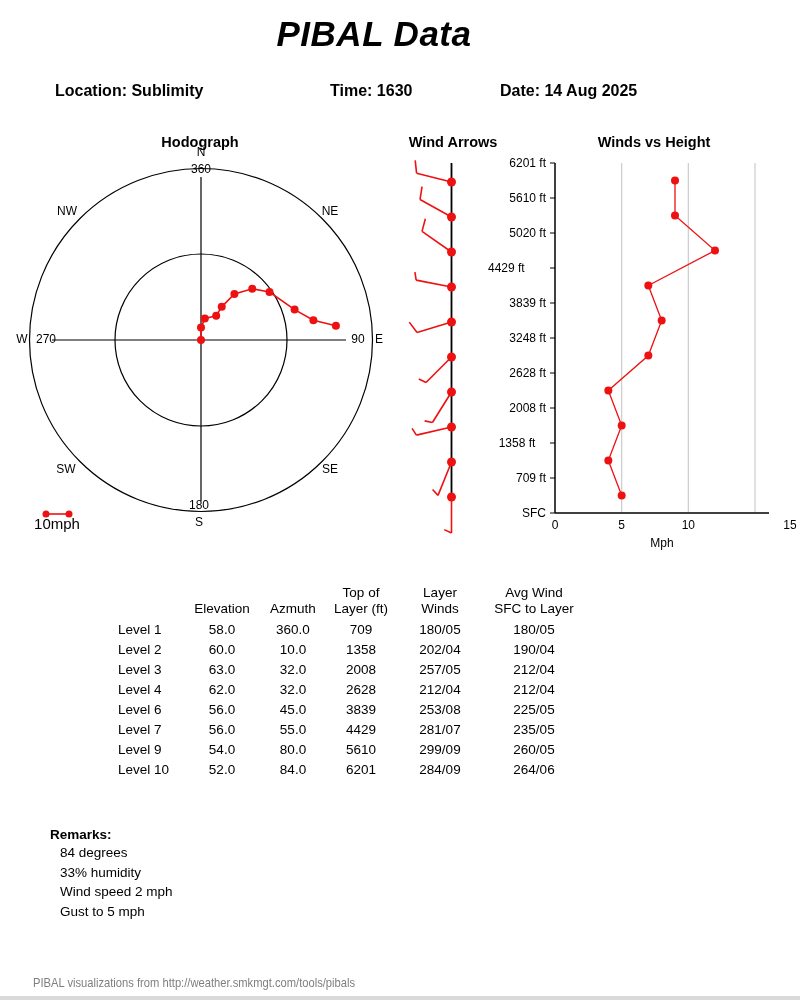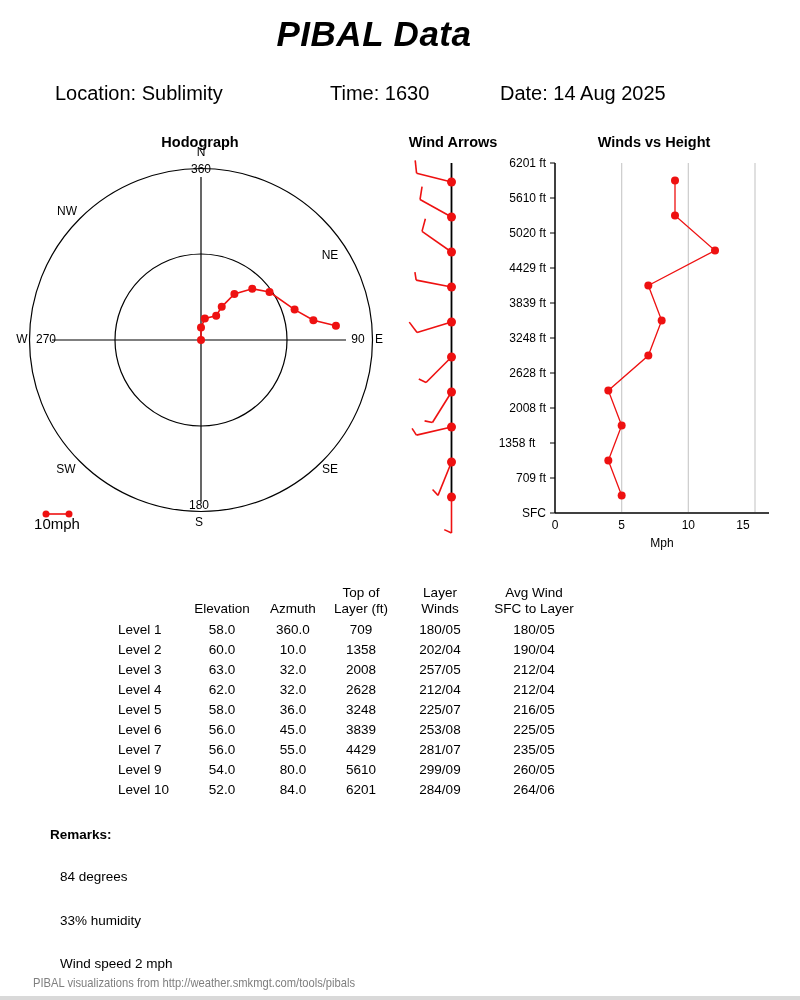--- a/index.html
+++ b/index.html
@@ -2,35 +2,35 @@
 <html><head>
 <meta charset="utf-8">
 <style>
   html,body{margin:0;padding:0;background:#fff;}
   #page{position:relative;width:800px;height:1000px;background:#ffffff;overflow:hidden;
         font-family:"Liberation Sans", sans-serif;color:#000;}
   .abs{position:absolute;}
   .ctr{transform:translate(-50%,-50%);white-space:nowrap;}
   #main-title{left:374px;top:14px;transform:translateX(-50%);
      font-size:35px;font-weight:bold;font-style:italic;white-space:nowrap;letter-spacing:0.5px;}
-  .subhead{top:82px;font-size:20px;font-weight:normal;white-space:nowrap;}
+  .subhead{top:82px;font-size:16px;font-weight:bold;white-space:nowrap;}
   .chart-title{font-size:14.5px;font-weight:bold;}
   .lbl{font-size:12px;}
   .lbl-sm{font-size:15px;}
   #charts-svg{left:0;top:0;}
   #data-table{left:118px;top:585px;border-collapse:collapse;table-layout:fixed;}
   #data-table td{padding:0;font-size:13.5px;text-align:center;vertical-align:top;}
   #data-table thead td{font-weight:normal;margin-top:28px;}
   #data-table thead td div{line-height:16px;height:16px;}
   #data-table thead td{padding-bottom:3px;}
   #data-table tbody td{line-height:20px;height:20px;}
   #data-table td.rowlab{text-align:left;}
   #remarks{left:50px;top:827px;font-size:13.5px;}
   #remarks .rlabel{font-weight:bold;line-height:16px;}
-  #remarks .ritem{margin-left:10px;line-height:19.5px;margin-top:24px;}
+  #remarks .ritem{margin-left:10px;line-height:19.5px;}
   #remarks .ritem:first-of-type{margin-top:4px;}
   #footer-note{left:33px;top:975px;font-size:13px;color:#7f7f7f;
      transform:scaleX(0.86);transform-origin:left center;white-space:nowrap;}
   #bottom-rule{left:0;top:996px;width:800px;height:4px;background:#d9d9d9;}
 </style>
 </head>
 <body>
 
 <div id="page">
 
@@ -122,44 +122,44 @@
       <circle cx="715" cy="250.5" r="4" fill="#ee1111"></circle>
       <circle cx="675" cy="215.5" r="4" fill="#ee1111"></circle>
       <circle cx="675" cy="180.5" r="4" fill="#ee1111"></circle>
     </svg>
 
   <div id="chart-labels">
       <div class="abs lbl-sm ctr" style="left: 57px; top: 523px;">10mph</div>
       <div class="abs lbl ctr" style="left: 201px; top: 152px;">N</div>
       <div class="abs lbl ctr" style="left: 201px; top: 169px;">360</div>
       <div class="abs lbl ctr" style="left: 67px; top: 211px;">NW</div>
-      <div class="abs lbl ctr" style="left: 330px; top: 211px; margin-top: 44px;">NE</div>
+      <div class="abs lbl ctr" style="left: 330px; top: 211px;">NE</div>
       <div class="abs lbl ctr" style="left: 22px; top: 339px;">W</div>
       <div class="abs lbl ctr" style="left: 46px; top: 339px;">270</div>
       <div class="abs lbl ctr" style="left: 358px; top: 339px;">90</div>
       <div class="abs lbl ctr" style="left: 379px; top: 339px;">E</div>
       <div class="abs lbl ctr" style="left: 66px; top: 469px;">SW</div>
       <div class="abs lbl ctr" style="left: 330px; top: 469px;">SE</div>
       <div class="abs lbl ctr" style="left: 199px; top: 505px;">180</div>
       <div class="abs lbl ctr" style="left: 199px; top: 522px;">S</div>
       <div class="abs lbl" style="left: 488px; top: 506px; width: 58px; text-align: right;">SFC</div>
       <div class="abs lbl" style="left: 488px; top: 471px; width: 58px; text-align: right;">709 ft</div>
       <div class="abs lbl" style="left: 488px; top: 436px; width: 58px; text-align: center;">1358 ft</div>
       <div class="abs lbl" style="left: 488px; top: 401px; width: 58px; text-align: right;">2008 ft</div>
       <div class="abs lbl" style="left: 488px; top: 366px; width: 58px; text-align: right;">2628 ft</div>
       <div class="abs lbl" style="left: 488px; top: 331px; width: 58px; text-align: right;">3248 ft</div>
       <div class="abs lbl" style="left: 488px; top: 296px; width: 58px; text-align: right;">3839 ft</div>
-      <div class="abs lbl" style="left: 488px; top: 261px; width: 58px; text-align: right;">4429 ft</div>
+      <div class="abs lbl" style="left: 488px; top: 261px; width: 58px; ">4429 ft</div>
       <div class="abs lbl" style="left: 488px; top: 226px; width: 58px; text-align: right;">5020 ft</div>
       <div class="abs lbl" style="left: 488px; top: 191px; width: 58px; text-align: right;">5610 ft</div>
       <div class="abs lbl" style="left: 488px; top: 156px; width: 58px; text-align: right;">6201 ft</div>
       <div class="abs lbl ctr" style="left: 555px; top: 525px;">0</div>
       <div class="abs lbl ctr" style="left: 621.667px; top: 525px;">5</div>
       <div class="abs lbl ctr" style="left: 688.333px; top: 525px;">10</div>
-      <div class="abs lbl ctr" style="left: 743px; top: 525px;">15</div>
+      <div class="abs lbl ctr" style="left: 790px; top: 525px;">15</div>
       <div class="abs lbl ctr" style="left: 662px; top: 543px;">Mph</div>
     </div>
 
   <table id="data-table" class="abs">
     <colgroup>
       <col style="width:68px">
         <col style="width:72px">
         <col style="width:70px">
       <col style="width:66px">
         <col style="width:92px">
@@ -220,28 +220,20 @@
         </tr>
         <tr>
           <td class="rowlab">Level 4</td>
           <td>62.0</td>
           <td>32.0</td>
           <td>2628</td>
           <td>212/04</td>
           <td>212/04</td>
         </tr>
         <tr>
-          <td class="rowlab">Level 5</td>
-          <td>58.0</td>
-          <td>36.0</td>
-          <td>3248</td>
-          <td>225/07</td>
-          <td>216/05</td>
-        </tr>
-        <tr>
           <td class="rowlab">Level 6</td>
           <td>56.0</td>
           <td>45.0</td>
           <td>3839</td>
           <td>253/08</td>
           <td>225/05</td>
         </tr>
         <tr>
           <td class="rowlab">Level 7</td>
           <td>56.0</td>

